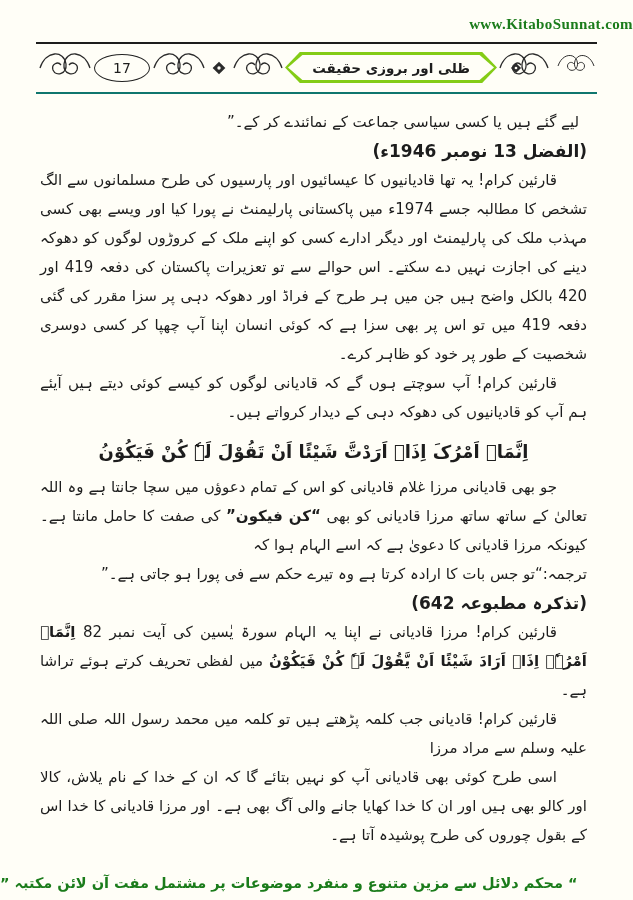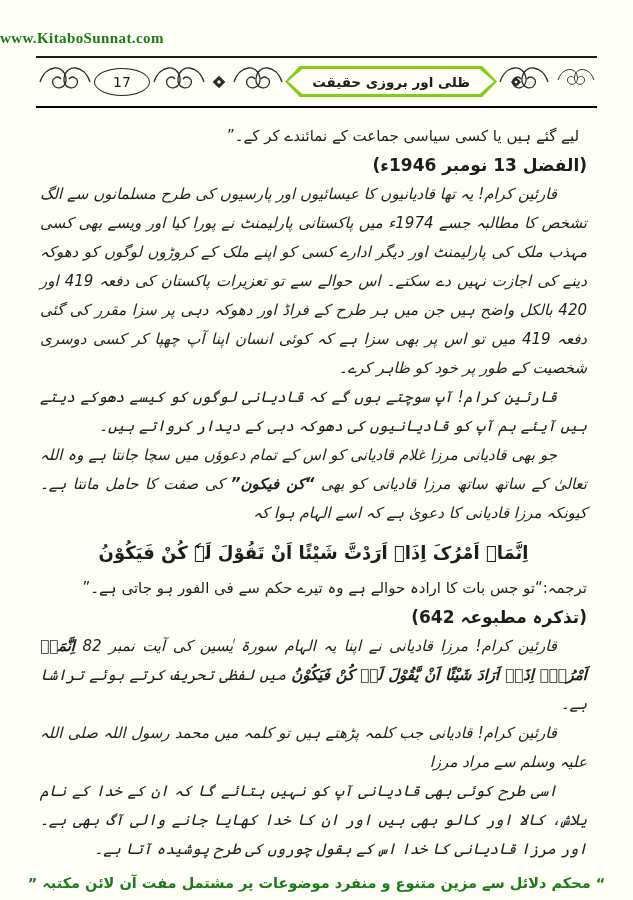--- a/index.html
+++ b/index.html
@@ -7,38 +7,38 @@
     position:relative;
     width:633px;height:900px;
     background:#fffef7;
     font-family:"DejaVu Sans",sans-serif;
     color:#1d1d1d;
     overflow:hidden;
     margin:0 auto;
   }
   
   .site-header{
-    text-align:left;
-    padding-top:28px;
+    text-align:right;
+    padding-top:14px;
     direction:ltr;
   }
   .site-link{
     font-family:"Liberation Serif",serif;
     font-weight:bold;
     font-size:15px;
     letter-spacing:.4px;
     color:#1b7c1b;
   }
   
   .ornament-band{
     position:relative;
     margin:9px 36px 0 36px;
     height:48px;
     border-top:2px solid #1d1d1d;
-    border-bottom:2px solid #000000;
+    border-bottom:2px solid #0f766e;
   }
   .ornament-band svg{position:absolute;left:0;top:0;width:100%;height:100%;}
   .page-number-oval{
     position:absolute;
     left:58px;top:10px;
     width:54px;height:26px;
     border:1.6px solid #222;
     border-radius:50%;
     display:flex;align-items:center;justify-content:center;
     font-size:14px;
@@ -72,35 +72,35 @@
   }
   .body-text p{margin:0;}
   .cont{margin:2px 0 2px 0;padding-right:8px;}
   .ref{
     margin:1px 0 6px 0;
     font-size:17px;
     text-align:right;
     font-weight:bold;
   }
   .para{margin:2px 0;}
-  .indent{text-indent:30px;font-style:italic;}
+  .indent{text-indent:30px;}
   .inline-bold{font-weight:bold;}
   .verse{
     text-align:center !important;
     font-weight:bold;
     font-size:18px;
     margin:8px 0 4px 0 !important;
     text-indent:0;
     line-height:34px;
   }
   
   .footer{
     position:absolute;
     left:0;right:0;bottom:9px;
-    text-align:center;
+    text-align:left;
     direction:rtl;
     color:#1b7c1b;
     font-weight:bold;
     font-size:14.5px;
   }
 </style>
 </head>
 <body>
 
 <div class="page">
@@ -140,26 +140,26 @@
       <div class="cartouche-inner">
         <span>ظلی اور بروزی حقیقت</span>
       </div>
     </div>
   </div>
 
   <div class="body-text">
     <p class="cont">لیے گئے ہیں یا کسی سیاسی جماعت کے نمائندے کر کے۔”</p>
     <p class="ref">(الفضل 13 نومبر 1946ء)</p>
     <p class="para indent">قارئین کرام! یہ تھا قادیانیوں کا عیسائیوں اور پارسیوں کی طرح مسلمانوں سے الگ تشخص کا مطالبہ جسے 1974ء میں پاکستانی پارلیمنٹ نے پورا کیا اور ویسے بھی کسی مہذب ملک کی پارلیمنٹ اور دیگر ادارے کسی کو اپنے ملک کے کروڑوں لوگوں کو دھوکہ دینے کی اجازت نہیں دے سکتے۔ اس حوالے سے تو تعزیرات پاکستان کی دفعہ 419 اور 420 بالکل واضح ہیں جن میں ہر طرح کے فراڈ اور دھوکہ دہی پر سزا مقرر کی گئی دفعہ 419 میں تو اس پر بھی سزا ہے کہ کوئی انسان اپنا آپ چھپا کر کسی دوسری شخصیت کے طور پر خود کو ظاہر کرے۔</p>
-    <p class="para indent">قارئین کرام! آپ سوچتے ہوں گے کہ قادیانی لوگوں کو کیسے دھوکے دیتے ہیں آیئے ہم آپ کو قادیانیوں کی دھوکہ دہی کے دیدار کرواتے ہیں۔</p>
+    <p class="para indent">قارئین کرام! آپ سوچتے ہوں گے کہ قادیانی لوگوں کو کیسے کوئی دیتے ہیں آیئے ہم آپ کو قادیانیوں کی دھوکہ دہی کے دیدار کرواتے ہیں۔</p>
+    <p class="para verse">اِنَّمَاۤ اَمْرُکَ اِذَاۤ اَرَدْتَّ شَیْئًا اَنْ تَقُوْلَ لَہٗ کُنْ فَیَکُوْنُ</p>
     <p class="para indent">
       <span>جو بھی قادیانی مرزا غلام قادیانی کو اس کے تمام دعوؤں میں سچا جانتا ہے وہ اللہ تعالیٰ کے ساتھ ساتھ مرزا قادیانی کو بھی </span><b class="inline-bold">“کن فیکون”</b><span> کی صفت کا حامل مانتا ہے۔ کیونکہ مرزا قادیانی کا دعویٰ ہے کہ اسے الہام ہوا کہ</span>
     </p>
-    <p class="para verse">اِنَّمَاۤ اَمْرُکَ اِذَاۤ اَرَدْتَّ شَیْئًا اَنْ تَقُوْلَ لَہٗ کُنْ فَیَکُوْنُ</p>
-    <p class="para">ترجمہ:“تو جس بات کا ارادہ حوالے ہے وہ تیرے حکم سے فی الفور ہو جاتی ہے۔”</p>
+    <p class="para">ترجمہ:“تو جس بات کا ارادہ کرتا ہے وہ تیرے حکم سے فی پورا ہو جاتی ہے۔”</p>
     <p class="ref">(تذکرہ مطبوعہ 642)</p>
     <p class="para indent">
       <span>قارئین کرام! مرزا قادیانی نے اپنا یہ الہام سورۃ یٰسین کی آیت نمبر 82 </span><b class="inline-bold">اِنَّمَاۤ اَمْرُہٗۤ اِذَاۤ اَرَادَ شَیْئًا اَنْ یَّقُوْلَ لَہٗ کُنْ فَیَکُوْنُ</b><span> میں لفظی تحریف کرتے ہوئے تراشا ہے۔</span>
     </p>
     <p class="para indent">قارئین کرام! قادیانی جب کلمہ پڑھتے ہیں تو کلمہ میں محمد رسول اللہ صلی اللہ علیہ وسلم سے مراد مرزا</p>
     <p class="para indent">اسی طرح کوئی بھی قادیانی آپ کو نہیں بتائے گا کہ ان کے خدا کے نام یلاش، کالا اور کالو بھی ہیں اور ان کا خدا کھایا جانے والی آگ بھی ہے۔ اور مرزا قادیانی کا خدا اس کے بقول چوروں کی طرح پوشیدہ آتا ہے۔</p>
   </div>
 
   <div class="footer">“ محکم دلائل سے مزین متنوع و منفرد موضوعات پر مشتمل مفت آن لائن مکتبہ ”</div>
 

